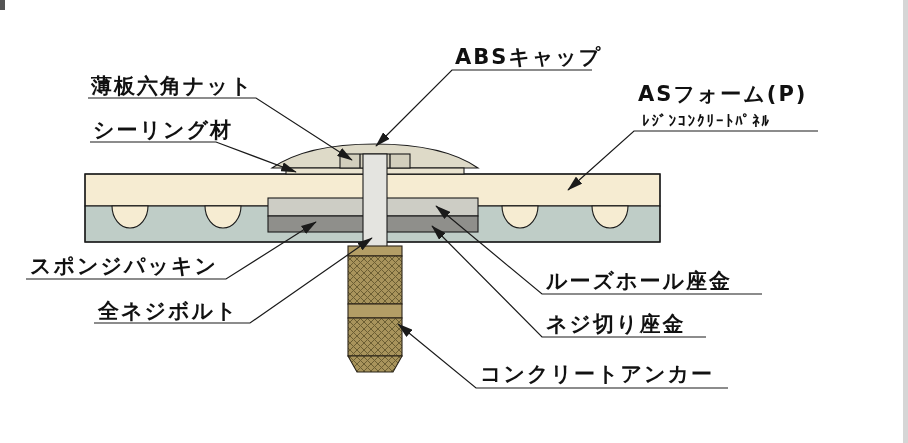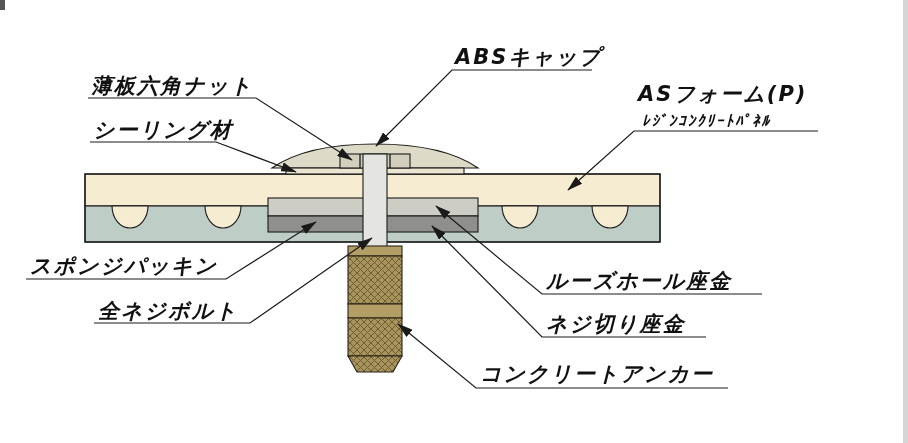--- a/index.html
+++ b/index.html
@@ -1,18 +1,18 @@
 <!DOCTYPE html>
 <html style="--panel-top: #f6ecd2; --panel-core: #bfcdc7; --cap: #dedac8; --sealing: #eae4d0; --nut: #d3cfbd; --washer-light: #cdcdc5; --washer-dark: #8f8f8b; --bolt: #e4e4e0; --anchor-base: #a8945c; --anchor-light: #b39e66; --anchor-hatch: #6b5e33; --anchor-outline: #2a2418; --line: #1a1a1a; --edge-strip: #d6d6d6;"><head>
 <meta charset="utf-8">
 <title>Diagram</title>
 <style>
   html,body { margin:0; padding:0; background:#fff; }
   .stage { position:relative; width:908px; height:443px; background:#fff; overflow:hidden;
-           font-family:"DejaVu Sans", sans-serif;font-style:italic; }
+           font-family:"DejaVu Sans", sans-serif; }
   svg { display:block; }
   .lbl { font-family:"DejaVu Sans", sans-serif; font-weight:bold; font-size:21px;
          fill:#111; letter-spacing:2px; }
   .lbl-sub { font-family:"DejaVu Sans", sans-serif; font-weight:bold; font-size:15px;
          fill:#111; letter-spacing:2px; }
   .leader { fill:none; stroke:var(--line); stroke-width:1.2px; }
   .outline { fill:none; stroke:var(--line); stroke-width:1.3px; }
   .part { stroke:var(--line); stroke-width:1.1px; }
   .anchor-part { stroke:var(--anchor-outline); stroke-width:1.1px; }
 </style>

